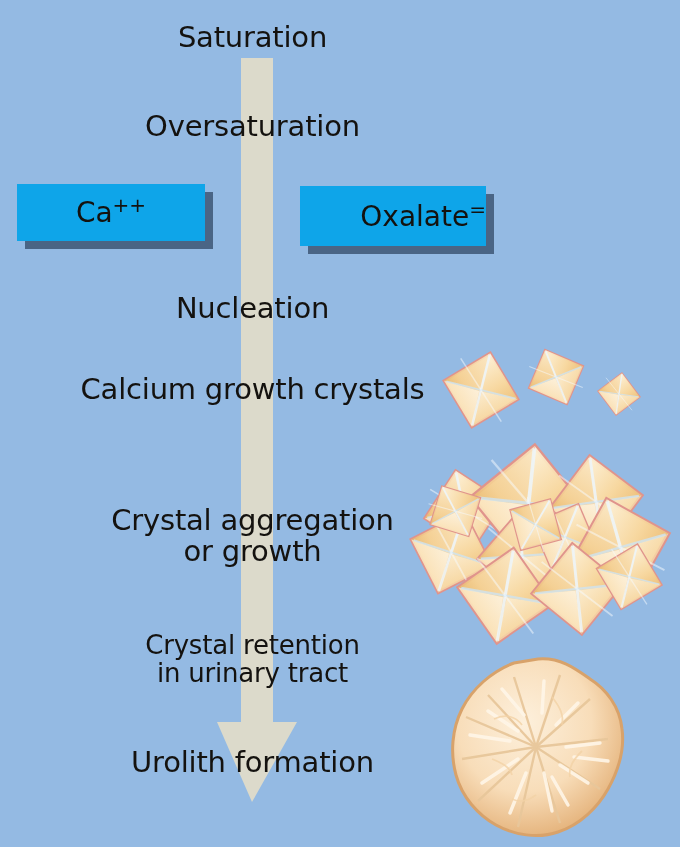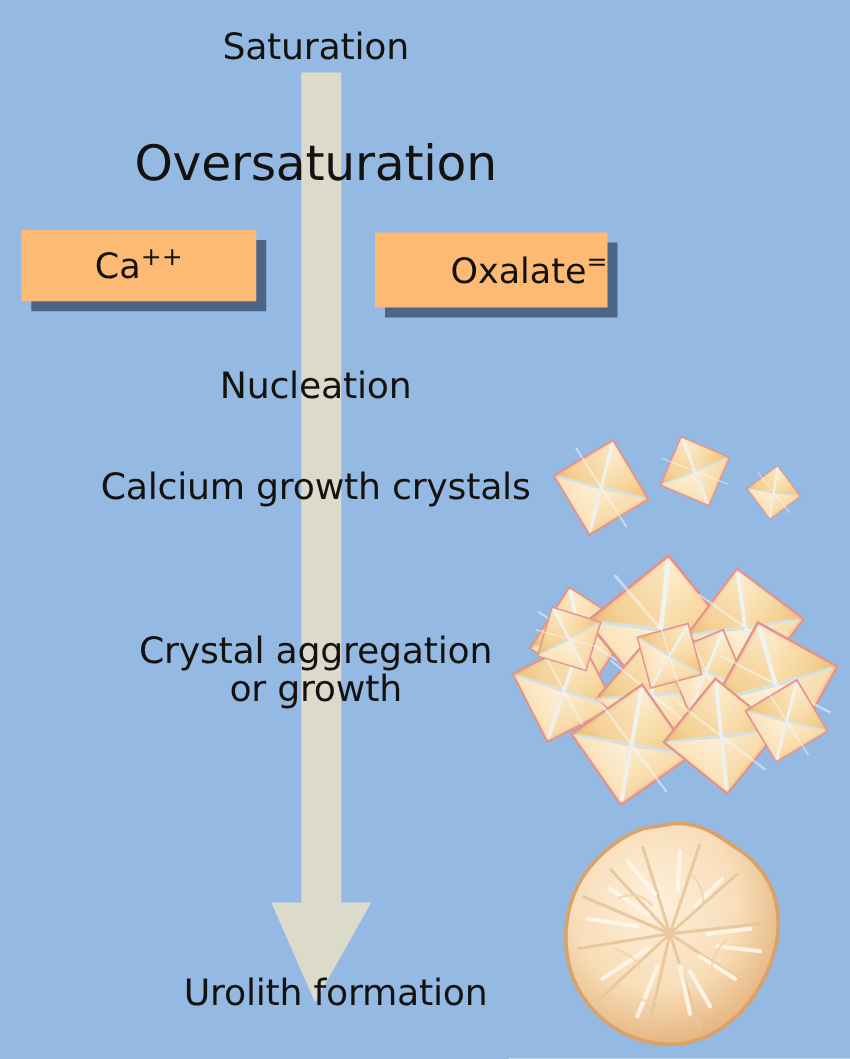--- a/index.html
+++ b/index.html
@@ -37,31 +37,31 @@
   
   .label {
     position: absolute;
     color: #14120f;
     text-align: center;
     line-height: 1.08;
     white-space: pre;
     letter-spacing: -0.2px;
   }
   #lbl-saturation      { left: 0;   top: 22px;  width: 505px; font-size: 29px; }
-  #lbl-oversaturation  { left: 0;   top: 111px; width: 505px; font-size: 39px; }
+  #lbl-oversaturation  { left: 0;   top: 111px; width: 505px; font-size: 29px; }
   #lbl-nucleation      { left: 0;   top: 293px; width: 505px; font-size: 29px; }
   #lbl-crystals        { left: 0;   top: 374px; width: 505px; font-size: 29px; }
   #lbl-aggregation     { left: 0;   top: 505px; width: 505px; font-size: 29px; text-align: center; }
   #lbl-retention       { left: 0;   top: 631px; width: 505px; font-size: 26px; }
-  #lbl-urolith         { left: 16px;   top: 747px; width: 505px; font-size: 29px; margin-top: 32px; }
+  #lbl-urolith         { left: 0;   top: 747px; width: 505px; font-size: 29px; }
 
   
   .ion-box {
     position: absolute;
-    background: #fdba74;
+    background: #0ea5e9;
     box-shadow: 8px 8px 0 0 #4a6585;
     display: flex;
     align-items: center;
     justify-content: center;
     color: #14120f;
     font-size: 28px;
   }
   #box-ca      { left: 17px;  top: 184px; width: 188px; height: 57px; }
   #box-oxalate { left: 300px; top: 186px; width: 186px; height: 60px; justify-content: flex-end; }
   .ion-label { position: relative; }
@@ -95,20 +95,22 @@
 
   <div class="label" id="lbl-oversaturation">Oversaturation</div>
 
   <div class="label" id="lbl-nucleation">Nucleation</div>
 
   <div class="label" id="lbl-crystals">Calcium growth crystals</div>
 
   <div class="label" id="lbl-aggregation">Crystal aggregation
 or growth</div>
 
+  <div class="label" id="lbl-retention">Crystal retention
+in urinary tract</div>
 
   <div class="label" id="lbl-urolith">Urolith formation</div>
 
   <div class="ion-box" id="box-ca">
     <span class="ion-label"><span>Ca</span><span class="ion-charge">++</span></span>
   </div>
 
   <div class="ion-box" id="box-oxalate">
     <span class="ion-label"><span>Oxalate</span><span class="ion-charge">=</span></span>
   </div>

